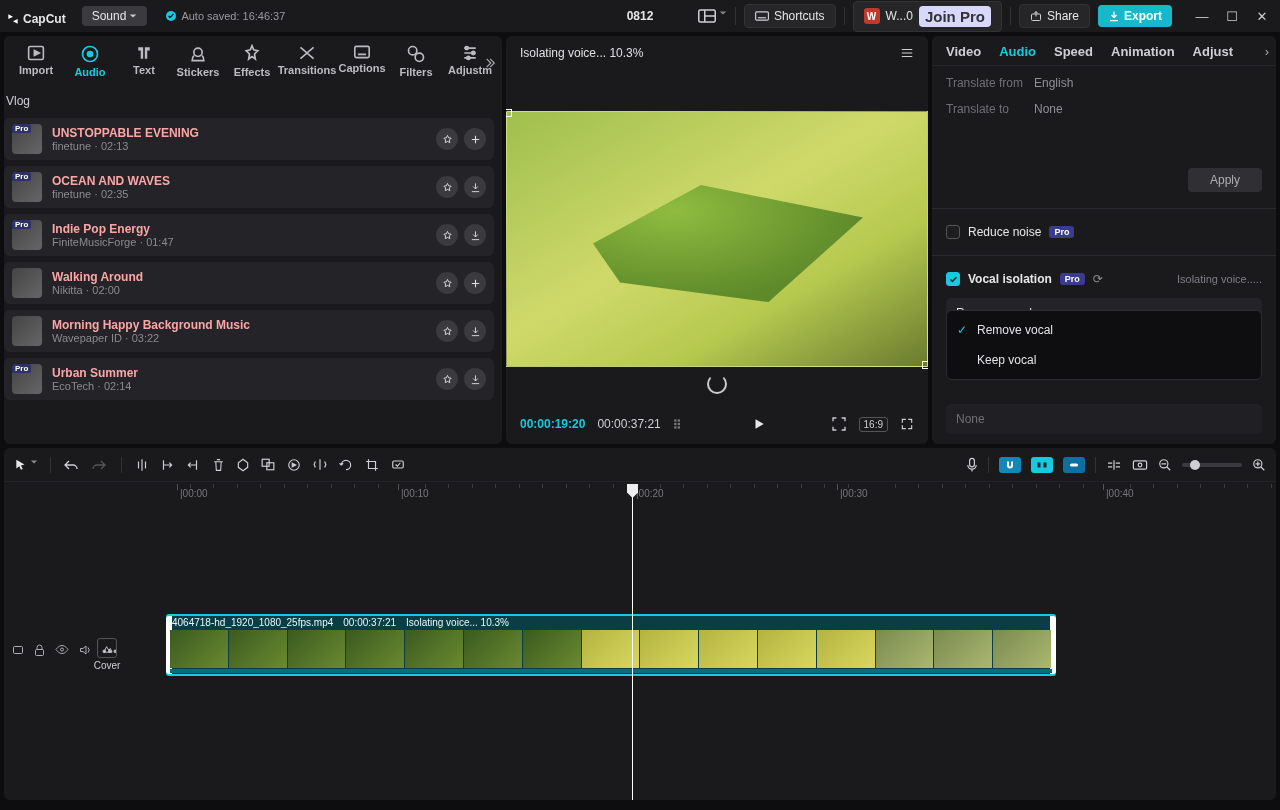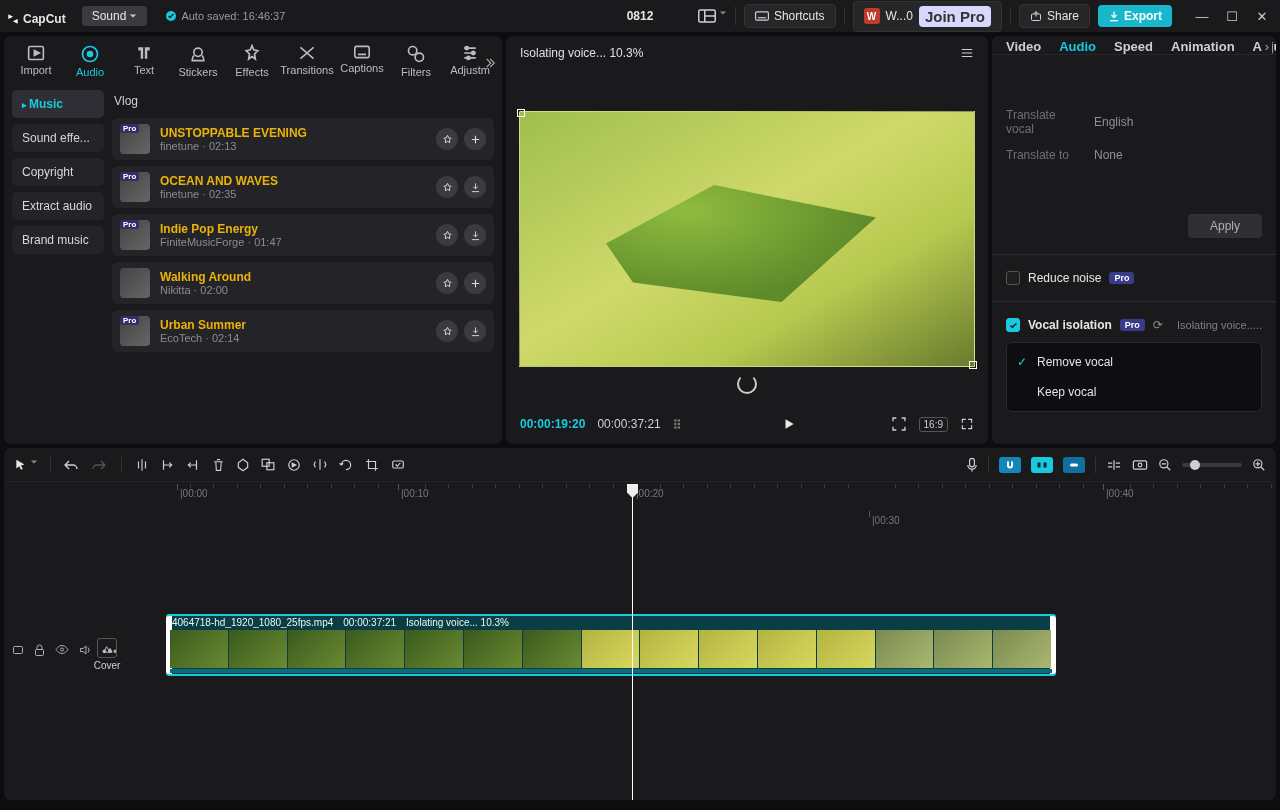--- a/index.html
+++ b/index.html
@@ -20,43 +20,43 @@
   .titlebar .joinpro { background:#d8d8ff; color:#333; border-radius:4px; padding:2px 6px; font-size:15px; font-weight:600;}
   .titlebar .export-btn { background:#18b7cc; color:#fff; padding:4px 10px; border-radius:4px; font-size:12px; font-weight:600; display:flex; align-items:center; gap:4px; cursor:pointer;}
   .winctrl { display:flex; gap:6px; margin-left:10px;}
   .winctrl span { width:24px; height:24px; display:flex; align-items:center; justify-content:center; color:#ccc; cursor:pointer;}
 
   
   .main-row { display:flex; height:416px; padding:4px; gap:4px; }
   .pane { background:#1a1a1d; border-radius:6px; overflow:hidden; display:flex; flex-direction:column; }
   .pane-left  { width:498px; }
   .pane-center{ flex:1; position:relative; }
-  .pane-right { width:284px;gap:43px; }
+  .pane-right { width:344px; }
 
   
   .left-tabs { display:flex; align-items:flex-start; padding:8px 8px 0 8px; gap:6px; position:relative;}
-  .left-tab { width:50px; display:flex; flex-direction:column; align-items:center; gap:2px; color:#bcbcc0; font-size:11px; cursor:pointer; padding-bottom:4px;}
+  .left-tab { width:50px; display:flex; flex-direction:column; align-items:center; gap:2px; color:#bcbcc0; font-size:11px; cursor:pointer; padding-bottom:4px;font-weight:bold;}
   .left-tab.active { color:#18c9df; }
   .left-tabs .more-arrow { position:absolute; right:6px; top:20px; color:#aaa; cursor:pointer;}
   .left-body { display:flex; flex:1; overflow:hidden;}
   .left-side { width:108px; padding:8px; display:flex; flex-direction:column; gap:6px;}
   .left-side .cat { padding:7px 10px; border-radius:5px; background:#242428; font-size:12px; color:#d8d8d8; cursor:pointer;}
   .left-side .cat.active { background:#2e2e34; color:#18c9df; font-weight:600;}
   .left-side .cat.active::before { content:"▸ "; font-size:9px; }
   .left-list { flex:1; padding:8px 8px 8px 0; overflow:hidden; display:flex; flex-direction:column; gap:6px;}
   .searchrow { display:flex; gap:6px; align-items:center;}
   .searchbox { flex:1; background:#242428; border-radius:5px; display:flex; align-items:center; gap:6px; padding:6px 10px; color:#777; font-size:12px;}
   .searchbox input { background:transparent; border:none; outline:none; color:#ddd; font-size:12px; flex:1;}
   .allchip { background:#242428; border-radius:5px; padding:5px 8px; font-size:11px; display:flex; align-items:center; gap:4px; cursor:pointer;}
   .sec-title { font-size:12px; color:#cfcfd3; padding:4px 2px; }
   .track { background:#242428; border-radius:6px; display:flex; align-items:center; gap:10px; padding:6px 8px;}
   .thumb { width:30px; height:30px; border-radius:4px; background:linear-gradient(135deg,#444,#666); position:relative; overflow:hidden;}
   .probadge { position:absolute; top:0; left:0; background:#2f2f6a; color:#fff; font-size:8px; font-weight:700; padding:0 3px; border-radius:2px;}
   .tinfo { flex:1; display:flex; flex-direction:column; }
-  .ttitle { font-size:12px; font-weight:600; color:#eab308;}
+  .ttitle { font-size:12px; font-weight:600; color:#fca5a5;}
   .tmeta  { font-size:11px; color:#8a8a90;}
   .ticons { display:flex; gap:6px; }
   .iconbtn { width:22px; height:22px; border-radius:50%; background:#3a3a3f; display:flex; align-items:center; justify-content:center; color:#ddd; cursor:pointer;}
 
   
   .preview-top { display:flex; align-items:center; justify-content:space-between; padding:10px 14px; font-size:12px; color:#e0e0e3;}
   .preview-canvas { flex:1; display:flex; align-items:center; justify-content:center; position:relative; padding:6px 0 6px;}
   .canvas-frame { width:456px; height:256px; background:linear-gradient(150deg,#9fbf4d 0%,#cfd96a 45%,#b6c94f 70%,#6a7b2e 100%); border:1px solid #fff3; position:relative;}
   .canvas-frame::before, .canvas-frame::after { content:""; position:absolute; width:6px; height:6px; border:1px solid #fff; }
   .canvas-frame::before { left:-3px; top:-3px;} .canvas-frame::after { right:-3px; bottom:-3px;}
@@ -284,27 +284,20 @@
           </span>
           <span>Adjustm</span>
         </div>
         <span class="more-arrow">
           <svg width="14" height="14" viewBox="0 0 24 24" fill="none" stroke="#aaa" stroke-width="2">
             <path d="M8 5l7 7-7 7M14 5l7 7-7 7"></path>
           </svg>
         </span>
       </div>
     <div class="left-body">
-      <div class="left-side" id="cat-list">
-          <div class="cat active">Music</div>
-          <div class="cat">Sound effe...</div>
-          <div class="cat">Copyright</div>
-          <div class="cat">Extract audio</div>
-          <div class="cat">Brand music</div>
-        </div>
       <div class="left-list">
         <div class="sec-title">Vlog</div>
         <div id="track-list" style="display:flex;flex-direction:column;gap:6px;">
             <div class="track">
               <div class="thumb">
                 <span class="probadge">Pro</span>
               </div>
               <div class="tinfo">
                 <span class="ttitle">UNSTOPPABLE EVENING</span>
                 <span class="tmeta">finetune · 02:13</span>
@@ -372,20 +365,39 @@
               </div>
               <div class="ticons">
                 <span class="iconbtn">
                   <svg width="11" height="11" viewBox="0 0 24 24" fill="none" stroke="#ddd" stroke-width="2">
                     <path d="M12 3l2.5 5.5L20 9l-4 4 1 6-5-3-5 3 1-6-4-4 5.5-.5z"></path>
                   </svg>
                 </span>
                 <span class="iconbtn">
                   <svg width="11" height="11" viewBox="0 0 24 24" fill="none" stroke="#ddd" stroke-width="2.5">
                     <path d="M12 4v16M4 12h16"></path>
+                  </svg>
+                </span>
+              </div>
+            </div>
+            <div class="track">
+              <div class="thumb"></div>
+              <div class="tinfo">
+                <span class="ttitle">Morning Happy Background Music</span>
+                <span class="tmeta">Wavepaper ID · 03:22</span>
+              </div>
+              <div class="ticons">
+                <span class="iconbtn">
+                  <svg width="11" height="11" viewBox="0 0 24 24" fill="none" stroke="#ddd" stroke-width="2">
+                    <path d="M12 3l2.5 5.5L20 9l-4 4 1 6-5-3-5 3 1-6-4-4 5.5-.5z"></path>
+                  </svg>
+                </span>
+                <span class="iconbtn">
+                  <svg width="11" height="11" viewBox="0 0 24 24" fill="none" stroke="#ddd" stroke-width="2">
+                    <path d="M12 3v12M7 10l5 5 5-5M4 21h16"></path>
                   </svg>
                 </span>
               </div>
             </div>
             <div class="track">
               <div class="thumb">
                 <span class="probadge">Pro</span>
               </div>
               <div class="tinfo">
                 <span class="ttitle">Urban Summer</span>
@@ -462,21 +474,21 @@
     <div class="rp-tabs" id="rp-tabs">
       <span class="rp-tab">Video</span>
         <span class="rp-tab active">Audio</span>
         <span class="rp-tab">Speed</span>
         <span class="rp-tab">Animation</span>
         <span class="rp-tab">Adjust</span>
         <span class="rp-arrow">›</span>
     </div>
     <div class="rp-body">
       <div class="rp-row">
-        <span class="lab">Translate vocal</span>
+        <span class="lab">Translate from</span>
         <span class="val">English</span>
       </div>
       <div class="rp-row">
         <span class="lab">Translate to</span>
         <span class="val">None</span>
       </div>
       <div style="height:28px"></div>
       <div class="apply-btn">Apply</div>
       <div class="sep"></div>
       <div class="chkrow">
@@ -710,21 +722,21 @@
             <span class="tick" style="left: 512px;">|00:20</span>
             <span class="minor" style="left: 535.5px;"></span>
             <span class="minor" style="left: 559px;"></span>
             <span class="minor" style="left: 582.5px;"></span>
             <span class="minor" style="left: 606px;"></span>
             <span class="minor" style="left: 629.5px;"></span>
             <span class="minor" style="left: 653px;"></span>
             <span class="minor" style="left: 676.5px;"></span>
             <span class="minor" style="left: 700px;"></span>
             <span class="minor" style="left: 723.5px;"></span>
-            <span class="tick" style="left: 748px; margin-top: 27px;">|00:30</span>
+            <span class="tick" style="left: 716px;">|00:30</span>
             <span class="minor" style="left: 770.5px;"></span>
             <span class="minor" style="left: 794px;"></span>
             <span class="minor" style="left: 817.5px;"></span>
             <span class="minor" style="left: 841px;"></span>
             <span class="minor" style="left: 864.5px;"></span>
             <span class="minor" style="left: 888px;"></span>
             <span class="minor" style="left: 911.5px;"></span>
             <span class="minor" style="left: 935px;"></span>
             <span class="minor" style="left: 958.5px;"></span>
             <span class="tick" style="left: 982px;">|00:40</span>

